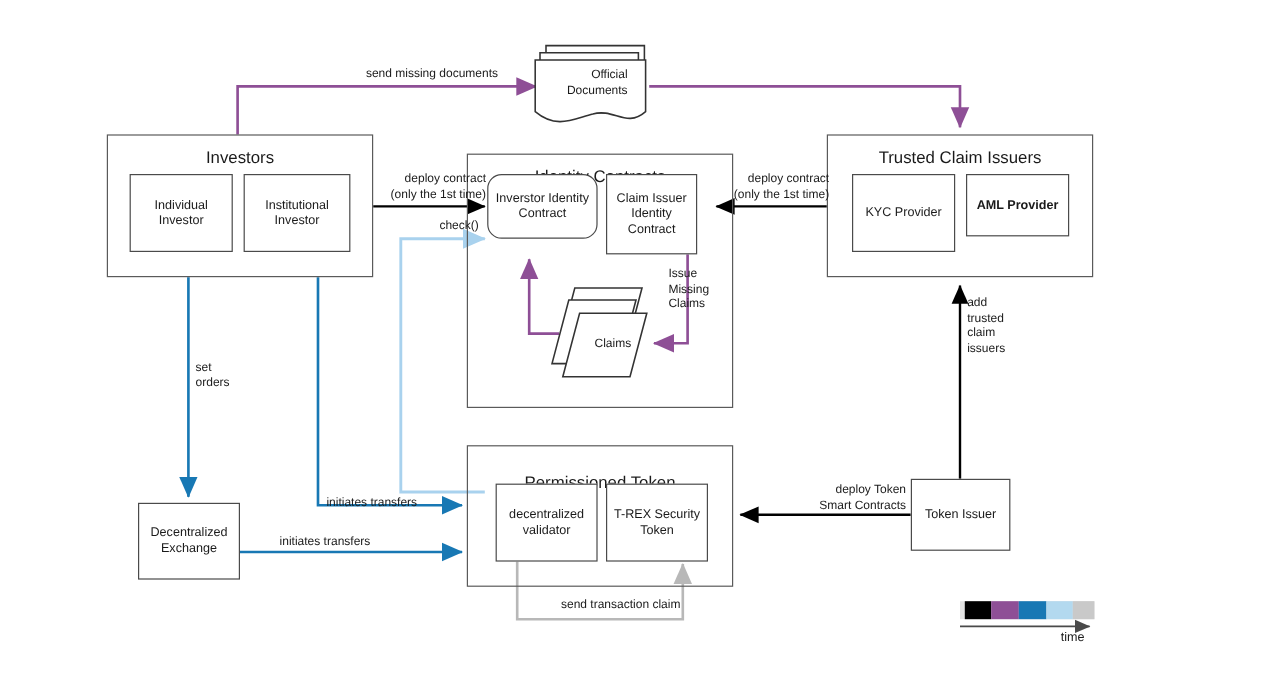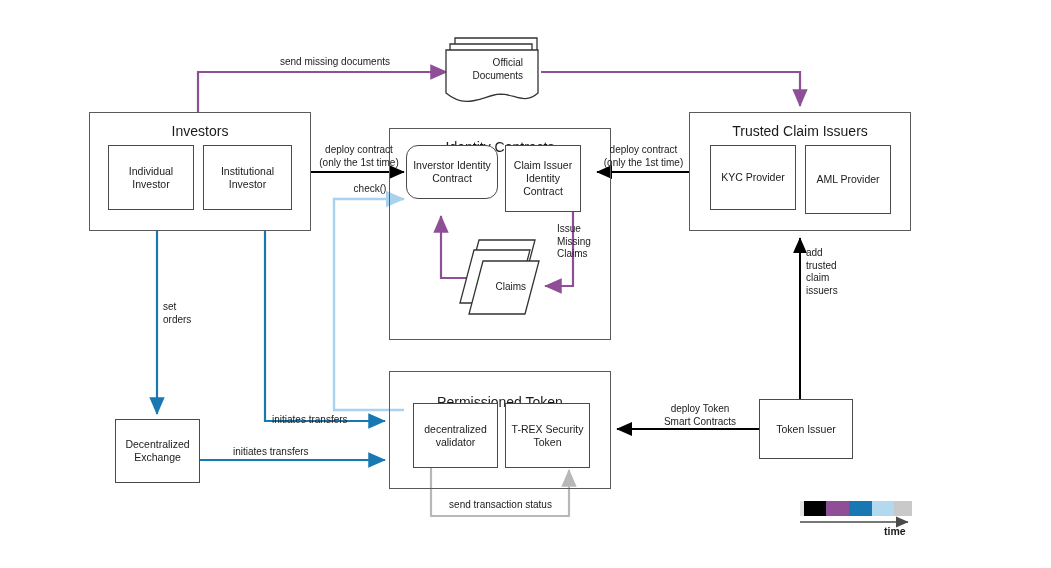--- a/index.html
+++ b/index.html
@@ -5,25 +5,25 @@
   html,body{margin:0;padding:0;background:#ffffff;}
   body{font-family:"Liberation Sans","DejaVu Sans",sans-serif;color:#1a1a1a;}
   #stage{position:relative;width:1051px;height:568px;overflow:hidden;background:#fff;}
   svg.layer{position:absolute;left:0;top:0;width:1051px;height:568px;}
   .grp{position:absolute;border:1.6px solid #5a5a5a;background:transparent;box-sizing:border-box;}
   .grp-title{position:absolute;left:0;right:0;text-align:center;font-size:14px;color:#1a1a1a;}
   .node{position:absolute;border:1.3px solid #4a4a4a;background:#fff;box-sizing:border-box;
         display:flex;align-items:center;justify-content:center;text-align:center;
         font-size:10.5px;line-height:13px;color:#1a1a1a;padding:2px;}
   .lbl{position:absolute;font-size:10px;line-height:12.5px;color:#1a1a1a;white-space:pre;}
-  .lbl.c{text-align:center;}
+  .lbl.c{text-align:right;}
   .doc-label{position:absolute;font-size:10px;line-height:13px;text-align:right;color:#1a1a1a;white-space:pre;}
   .legend{position:absolute;}
   .sw{position:absolute;height:15px;top:0;}
-  .timelbl{position:absolute;font-size:10.5px;color:#1a1a1a;font-weight:bold;}
+  .timelbl{position:absolute;font-size:10.5px;color:#1a1a1a;}
 </style>
 </head>
 <body>
 
 <div id="stage">
 
   <svg class="layer" viewBox="0 0 1051 568">
     <defs>
       <marker id="ahBlack" markerWidth="9" markerHeight="9" refX="7.6" refY="4.5" orient="auto">
         <path d="M0,1 L8,4.5 L0,8 Z" fill="#000000"></path>
@@ -104,33 +104,33 @@
   <div class="node" style="left:406px;top:145px;width:92px;height:54px;white-space:pre-line;border-radius:12px;">Inverstor Identity
 Contract</div>
   <div class="node" style="left:505px;top:145px;width:76px;height:67px;white-space:pre-line;">Claim Issuer
 Identity Contract</div>
   <div class="doc-label" style="left:470px;top:280px;width:56px;">Claims</div>
 
   <div class="grp" style="left:689px;top:112px;width:222px;height:119px;">
     <div class="grp-title" style="top:10px;">Trusted Claim Issuers</div>
   </div>
   <div class="node" style="left:710px;top:145px;width:86px;height:65px;white-space:pre-line;">KYC Provider</div>
-  <div class="node" style="left:805px;top:145px;width:86px;height:69px;white-space:pre-line;">AML Provider</div>
+  <div class="node" style="left:805px;top:145px;width:86px;height:52px;white-space:pre-line;font-weight:bold;">AML Provider</div>
 
   <div class="grp" style="left:389px;top:371px;width:222px;height:118px;">
     <div class="grp-title" style="top:10px;margin-top:12px;">Permissioned Token</div>
   </div>
   <div class="node" style="left:413px;top:403px;width:85px;height:65px;white-space:pre-line;">decentralized
 validator</div>
   <div class="node" style="left:505px;top:403px;width:85px;height:65px;white-space:pre-line;">T-REX Security
 Token</div>
 
   <div class="node" style="left:115px;top:419px;width:85px;height:64px;white-space:pre-line;">Decentralized
 Exchange</div>
-  <div class="node" style="left:759px;top:399px;width:94px;height:60px;white-space:pre-line;">Token Issuer</div>
+  <div class="node" style="left:759px;top:399px;width:83px;height:60px;white-space:pre-line;">Token Issuer</div>
 
   <div class="doc-label" style="left:463px;top:56px;width:60px;">Official
 Documents</div>
 
   <div class="lbl c" style="left:255px;top:56px;width:160px;">send missing documents</div>
 
   <div class="lbl c" style="left:313px;top:144px;width:92px;">deploy contract
 (only the 1st time)</div>
 
   <div class="lbl c" style="left:596px;top:144px;width:95px;">deploy contract
@@ -150,21 +150,21 @@
 claim
 issuers</div>
 
   <div class="lbl" style="left:272px;top:414px;">initiates transfers</div>
 
   <div class="lbl" style="left:233px;top:446px;">initiates transfers</div>
 
   <div class="lbl c" style="left:645px;top:403px;width:110px;">deploy Token
 Smart Contracts</div>
 
-  <div class="lbl c" style="left:434px;top:499px;width:133px;">send transaction status</div>
+  <div class="lbl c" style="left:434px;top:499px;width:133px;">send transaction claim</div>
 
   <div class="legend" style="left:800px;top:501px;width:112px;height:15px;background:#e3e3e3;">
     <div class="sw" style="left:4px;width:22px;background:#000000;"></div>
     <div class="sw" style="left:26px;width:23px;background:#8e4f96;"></div>
     <div class="sw" style="left:49px;width:23px;background:#1878b4;"></div>
     <div class="sw" style="left:72px;width:22px;background:#b3d9ef;"></div>
     <div class="sw" style="left:94px;width:18px;background:#c9c9c9;"></div>
   </div>
   <div class="timelbl" style="left:884px;top:525px;">time</div>
 

